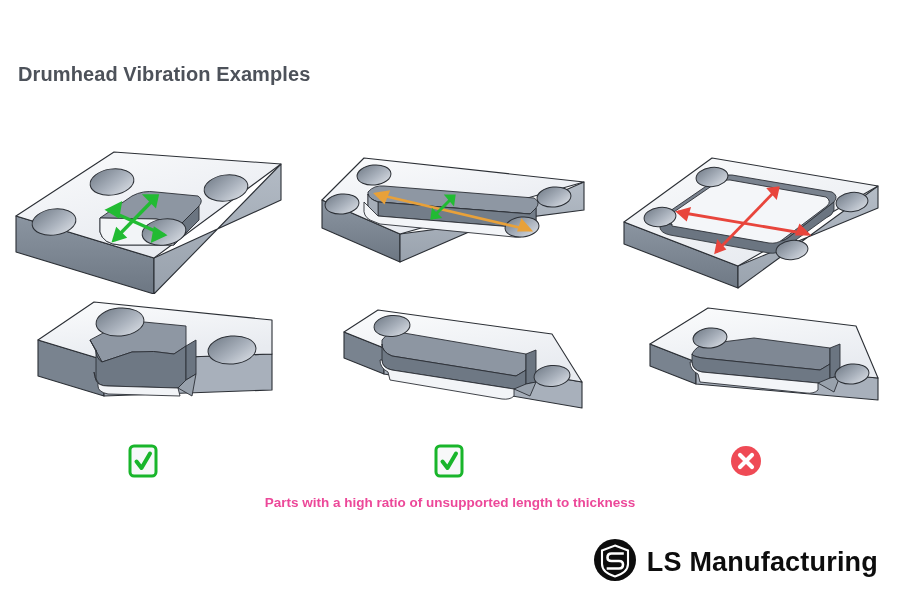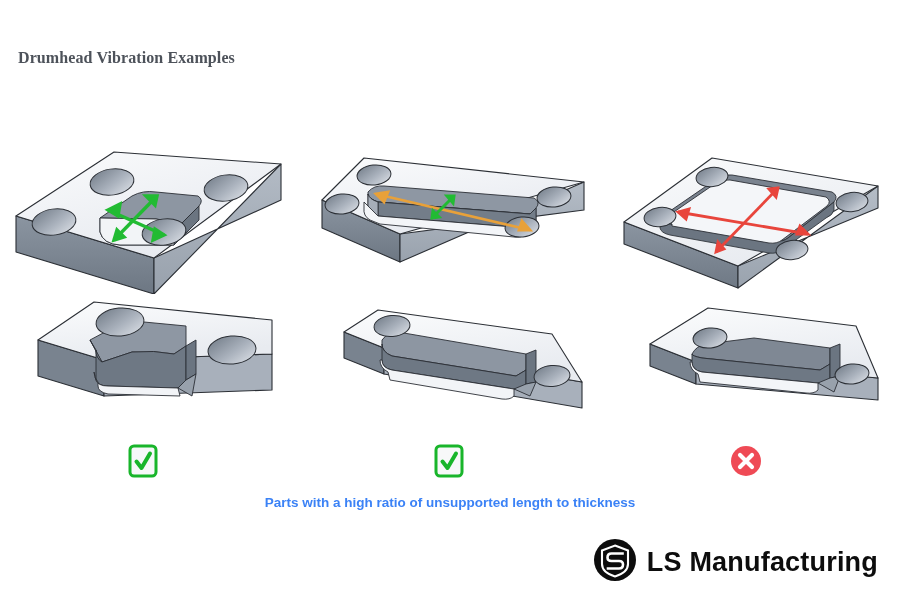--- a/index.html
+++ b/index.html
@@ -6,27 +6,26 @@
   html,body { width:900px; height:600px; background:#ffffff; }
   body {
     font-family:"Liberation Sans", sans-serif;
     position:relative;
     overflow:hidden;
   }
   .page { position:absolute; inset:0; background:#fff; }
 
   .title {
     position:absolute;
-    left:18px; top:49px;
-    font-size:16px;
+    left:18px; top:63px;
+    font-size:20px;
     font-weight:600;
     letter-spacing:0.1px;
     color:#4d525a;
     white-space:nowrap;
-    font-family:Liberation Serif, serif;
   }
 
   .part { position:absolute; }
   #part-top-1    { left:4px;   top:104px; }
   #part-top-2    { left:308px; top:142px; }
   #part-top-3    { left:612px; top:136px; }
   #part-bot-1    { left:24px;  top:292px; }
   #part-bot-2    { left:330px; top:300px; }
   #part-bot-3    { left:634px; top:296px; }
 
@@ -37,21 +36,21 @@
   #status-3 { left:729px; }
 
   .caption {
     position:absolute;
     left:0; top:493px;
     width:900px;
     text-align:center;
     font-size:13.5px;
     font-weight:700;
     line-height:19px;
-    color:#3b82f6;
+    color:#ec4899;
   }
   .caption span { display:block; }
 
   .brand {
     position:absolute;
     right:22px; bottom:14px;
     display:flex;
     align-items:center;
     gap:10px;
   }

